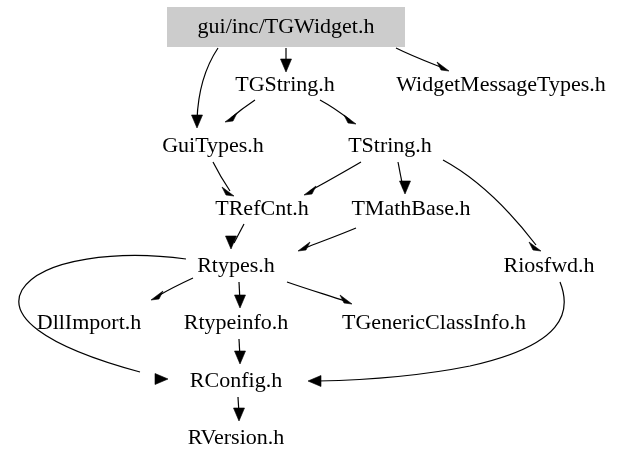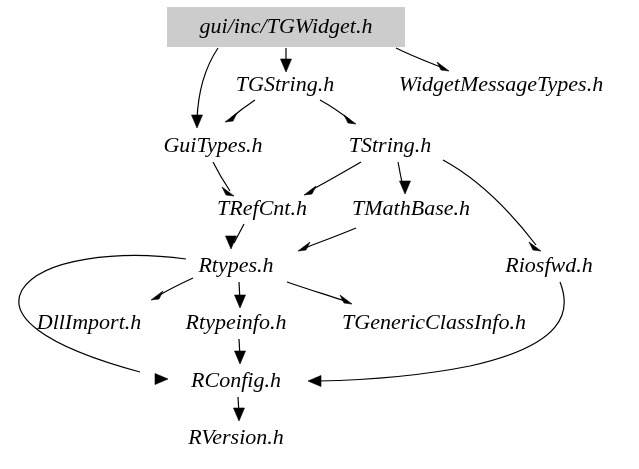--- a/index.html
+++ b/index.html
@@ -8,21 +8,20 @@
     padding: 0;
     background: #ffffff;
   }
   #canvas {
     position: relative;
     width: 639px;
     height: 469px;
     background: #ffffff;
     overflow: hidden;
     font-family: "Liberation Serif", "DejaVu Serif", serif;
-    font-style: italic;
   }
   #graph-svg {
     position: absolute;
     left: 0;
     top: 0;
     width: 639px;
     height: 469px;
   }
   .node-label {
     font-family: "Liberation Serif", "DejaVu Serif", serif;

